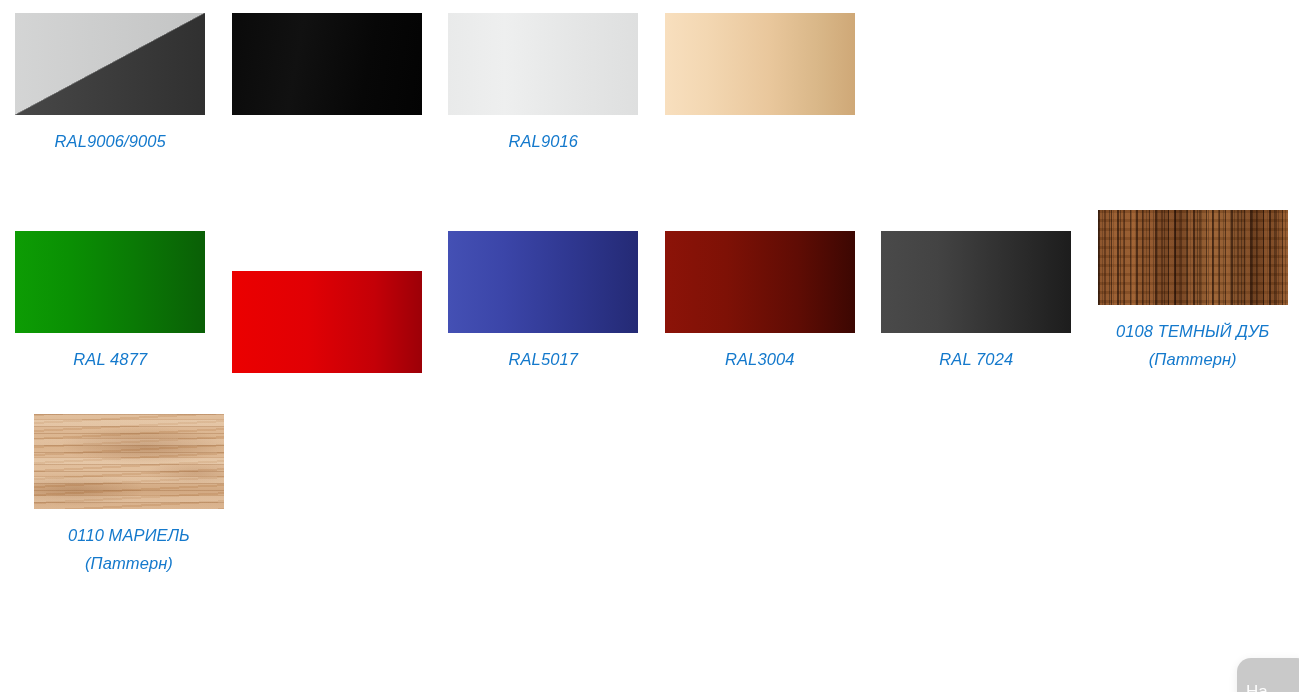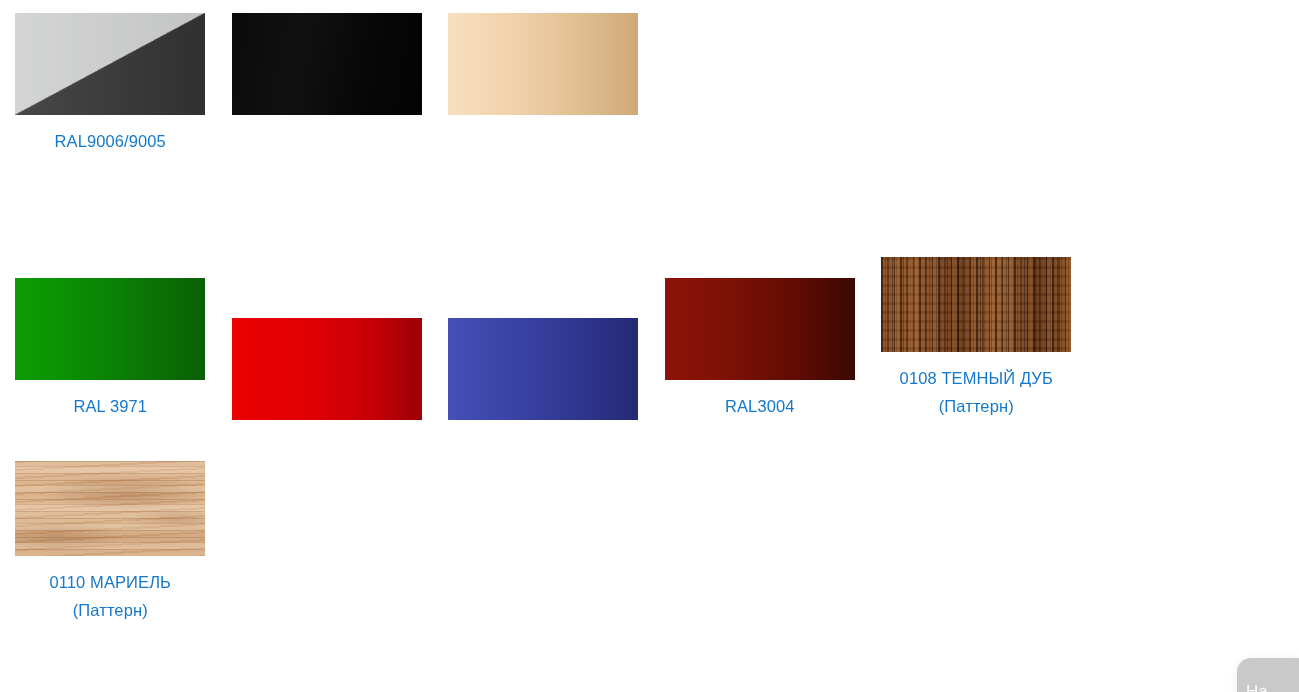--- a/index.html
+++ b/index.html
@@ -13,20 +13,21 @@
     font-family: "Liberation Sans", sans-serif;
     overflow: hidden;
     position: relative;
   }
 
   #swatch-grid {
     position: relative;
     width: 1299px;
     height: 692px;
     box-sizing: border-box;
+    font-style: italic;
   }
 
   .swatch-row {
     display: flex;
     width: 1299px;
     box-sizing: border-box;
   }
 
   .swatch-cell {
     width: 216.5px;
@@ -61,23 +62,23 @@
   }
 
   .swatch-cell.empty .swatch-chip,
   .swatch-cell.empty .swatch-label {
     visibility: hidden;
   }
 
   
   .swatch-row.r1 { padding-top: 13px; }
   .swatch-row.r2 { padding-top: 55px; align-items: flex-end; }
-  .swatch-row.r3 { padding-top: 41px; }
-
-  .swatch-row.r2 .swatch-cell { justify-content: flex-end; margin-top: 47px; }
+  .swatch-row.r3 { padding-top: 41px; padding-left: 19px; }
+
+  .swatch-row.r2 .swatch-cell { justify-content: flex-end; }
 
   
 
   .fill-ral9006-9005 {
     background:
       linear-gradient(to bottom right,
         #cfd0d0 0%, #cfd0d0 calc(50% - 0.6px),
         #9b9c9c calc(50% - 0.6px), #333333 calc(50% + 0.6px),
         #333333 100%);
   }
@@ -199,37 +200,46 @@
 <div id="swatch-grid">
     <div class="swatch-row r1">
       <div class="swatch-cell">
         <div class="swatch-chip fill-ral9006-9005" title="RAL9006/9005"></div>
         <div class="swatch-label">RAL9006/9005</div>
       </div>
       <div class="swatch-cell">
         <div class="swatch-chip fill-ral9005" title="RAL9005"></div>
       </div>
       <div class="swatch-cell">
+        <div class="swatch-chip fill-ral9016" title="RAL9016"></div>
+        <div class="swatch-label">RAL9016</div>
+      </div>
+      <div class="swatch-cell">
         <div class="swatch-chip fill-ral1015" title="RAL1015"></div>
       </div>
     </div>
     <div class="swatch-row r2">
       <div class="swatch-cell">
         <div class="swatch-chip fill-ral6018" title="RAL 6018"></div>
-        <div class="swatch-label">RAL 3971</div>
+        <div class="swatch-label">RAL 4877</div>
       </div>
       <div class="swatch-cell">
         <div class="swatch-chip fill-ral3020" title="RAL3020"></div>
       </div>
       <div class="swatch-cell">
         <div class="swatch-chip fill-ral5017" title="RAL5017"></div>
+        <div class="swatch-label">RAL5017</div>
       </div>
       <div class="swatch-cell">
         <div class="swatch-chip fill-ral3004" title="RAL3004"></div>
         <div class="swatch-label">RAL3004</div>
+      </div>
+      <div class="swatch-cell">
+        <div class="swatch-chip fill-ral7024" title="RAL 7024"></div>
+        <div class="swatch-label">RAL 7024</div>
       </div>
       <div class="swatch-cell">
         <div class="swatch-chip short fill-dark-oak" title="0108 ТЕМНЫЙ ДУБ (Паттерн)"></div>
         <div class="swatch-label">0108 ТЕМНЫЙ ДУБ<br>(Паттерн)</div>
       </div>
     </div>
     <div class="swatch-row r3">
       <div class="swatch-cell">
         <div class="swatch-chip short fill-mariel" title="0110 МАРИЕЛЬ (Паттерн)"></div>
         <div class="swatch-label">0110 МАРИЕЛЬ<br>(Паттерн)</div>

